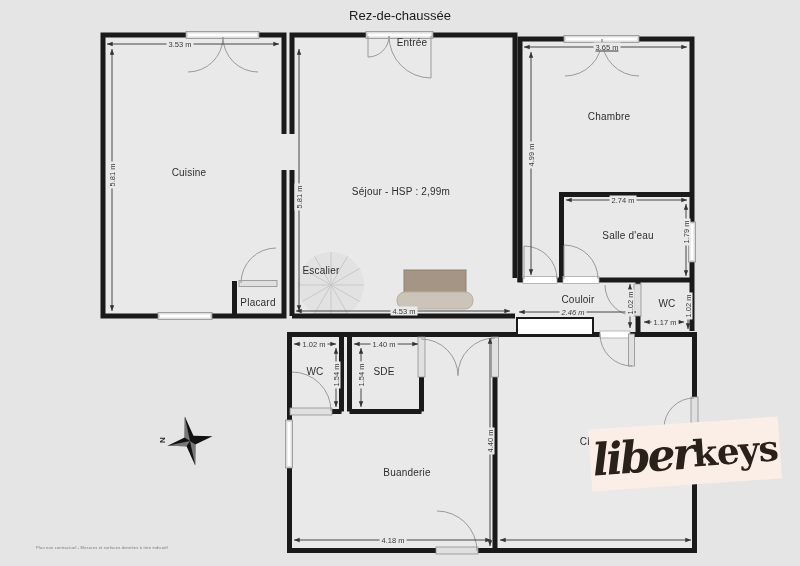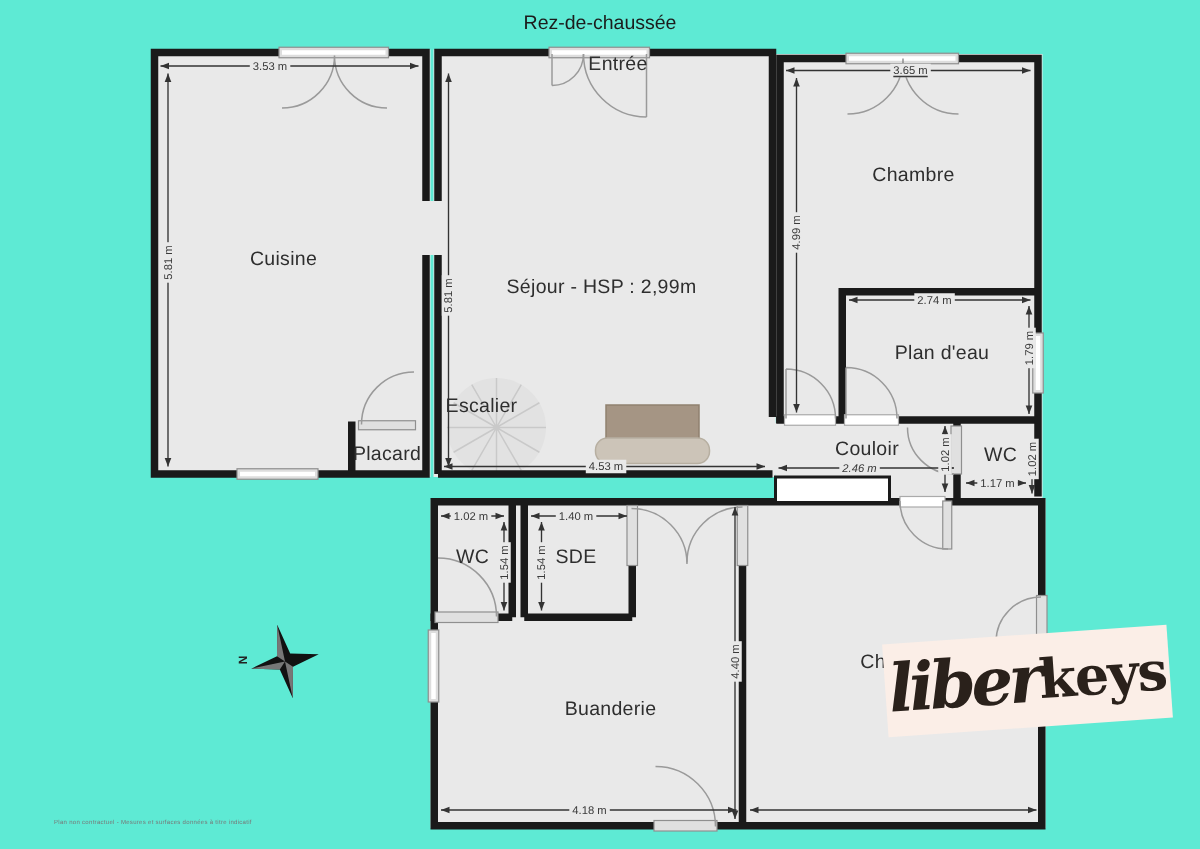--- a/index.html
+++ b/index.html
@@ -1,21 +1,21 @@
 <!DOCTYPE html>
 <html><head>
 <meta charset="utf-8">
 <style>
   html,body{margin:0;padding:0;background:#ffffff;}
-  #canvas{position:relative;width:800px;height:566px;background:#5eead4;overflow:hidden;
+  #canvas{position:relative;width:800px;height:566px;background:#e5e5e5;overflow:hidden;
           font-family:"Liberation Sans",sans-serif;}
   #plan-svg{position:absolute;left:0;top:0;}
   .lbl{position:absolute;transform:translate(-50%,-50%);white-space:nowrap;z-index:5;}
   .vlab{position:absolute;transform:translate(-50%,-50%) rotate(-90deg);white-space:nowrap;z-index:5;}
-  .room{font-size:13px;color:#2e2e2e;letter-spacing:.2px;text-align:right;}
+  .room{font-size:10px;color:#2e2e2e;letter-spacing:.2px;text-align:right;}
   .dim{font-size:7.5px;color:#3a3a3a;background:#e9e9e9;padding:0 2px;line-height:9px;}
   .title{font-size:13px;color:#1c1c1c;}
   .fineprint{position:absolute;left:36px;top:545px;font-size:4px;color:#777;
              transform:none;letter-spacing:.2px;z-index:5;}
   .logo{position:absolute;left:590px;top:423px;width:190px;height:62px;background:#fbeee7;
         transform:rotate(-4deg);display:flex;align-items:center;justify-content:center;z-index:10;}
   .logo .p1{font-family:"DejaVu Serif",serif;font-style:italic;font-weight:bold;
             font-size:44px;letter-spacing:-3px;color:#2a211b;line-height:1;}
   .logo .p2{font-family:"DejaVu Serif",serif;font-weight:800;font-size:36px;
             letter-spacing:-1px;color:#2a211b;line-height:1;}
@@ -144,21 +144,21 @@
   </svg>
 
   <span class="lbl title" style="left:400px;top:15px;">Rez-de-chaussée</span>
 
   <span class="lbl room" style="left:189px;top:172px;">Cuisine</span>
   <span class="lbl room" style="left:401px;top:175px;margin-top:16px;">Séjour - HSP : 2,99m</span>
   <span class="lbl room" style="left:412px;top:42px;">Entrée</span>
   <span class="lbl room" style="left:321px;top:270px;">Escalier</span>
   <span class="lbl room" style="left:258px;top:302px;">Placard</span>
   <span class="lbl room" style="left:609px;top:116px;">Chambre</span>
-  <span class="lbl room" style="left:628px;top:235px;">Plan d'eau</span>
+  <span class="lbl room" style="left:628px;top:235px;">Salle d'eau</span>
   <span class="lbl room" style="left:578px;top:299px;">Couloir</span>
   <span class="lbl room" style="left:667px;top:303px;">WC</span>
   <span class="lbl room" style="left:315px;top:371px;">WC</span>
   <span class="lbl room" style="left:384px;top:371px;">SDE</span>
   <span class="lbl room" style="left:407px;top:472px;">Buanderie</span>
   <span class="lbl room" style="left:601px;top:441px;">Chambre</span>
 
   <span class="lbl dim" style="left:180px;top:44px;">3.53 m</span>
   <span class="vlab dim" style="left:112px;top:175px;">5.81 m</span>
   <span class="vlab dim" style="left:299px;top:197px;">5.81 m</span>

